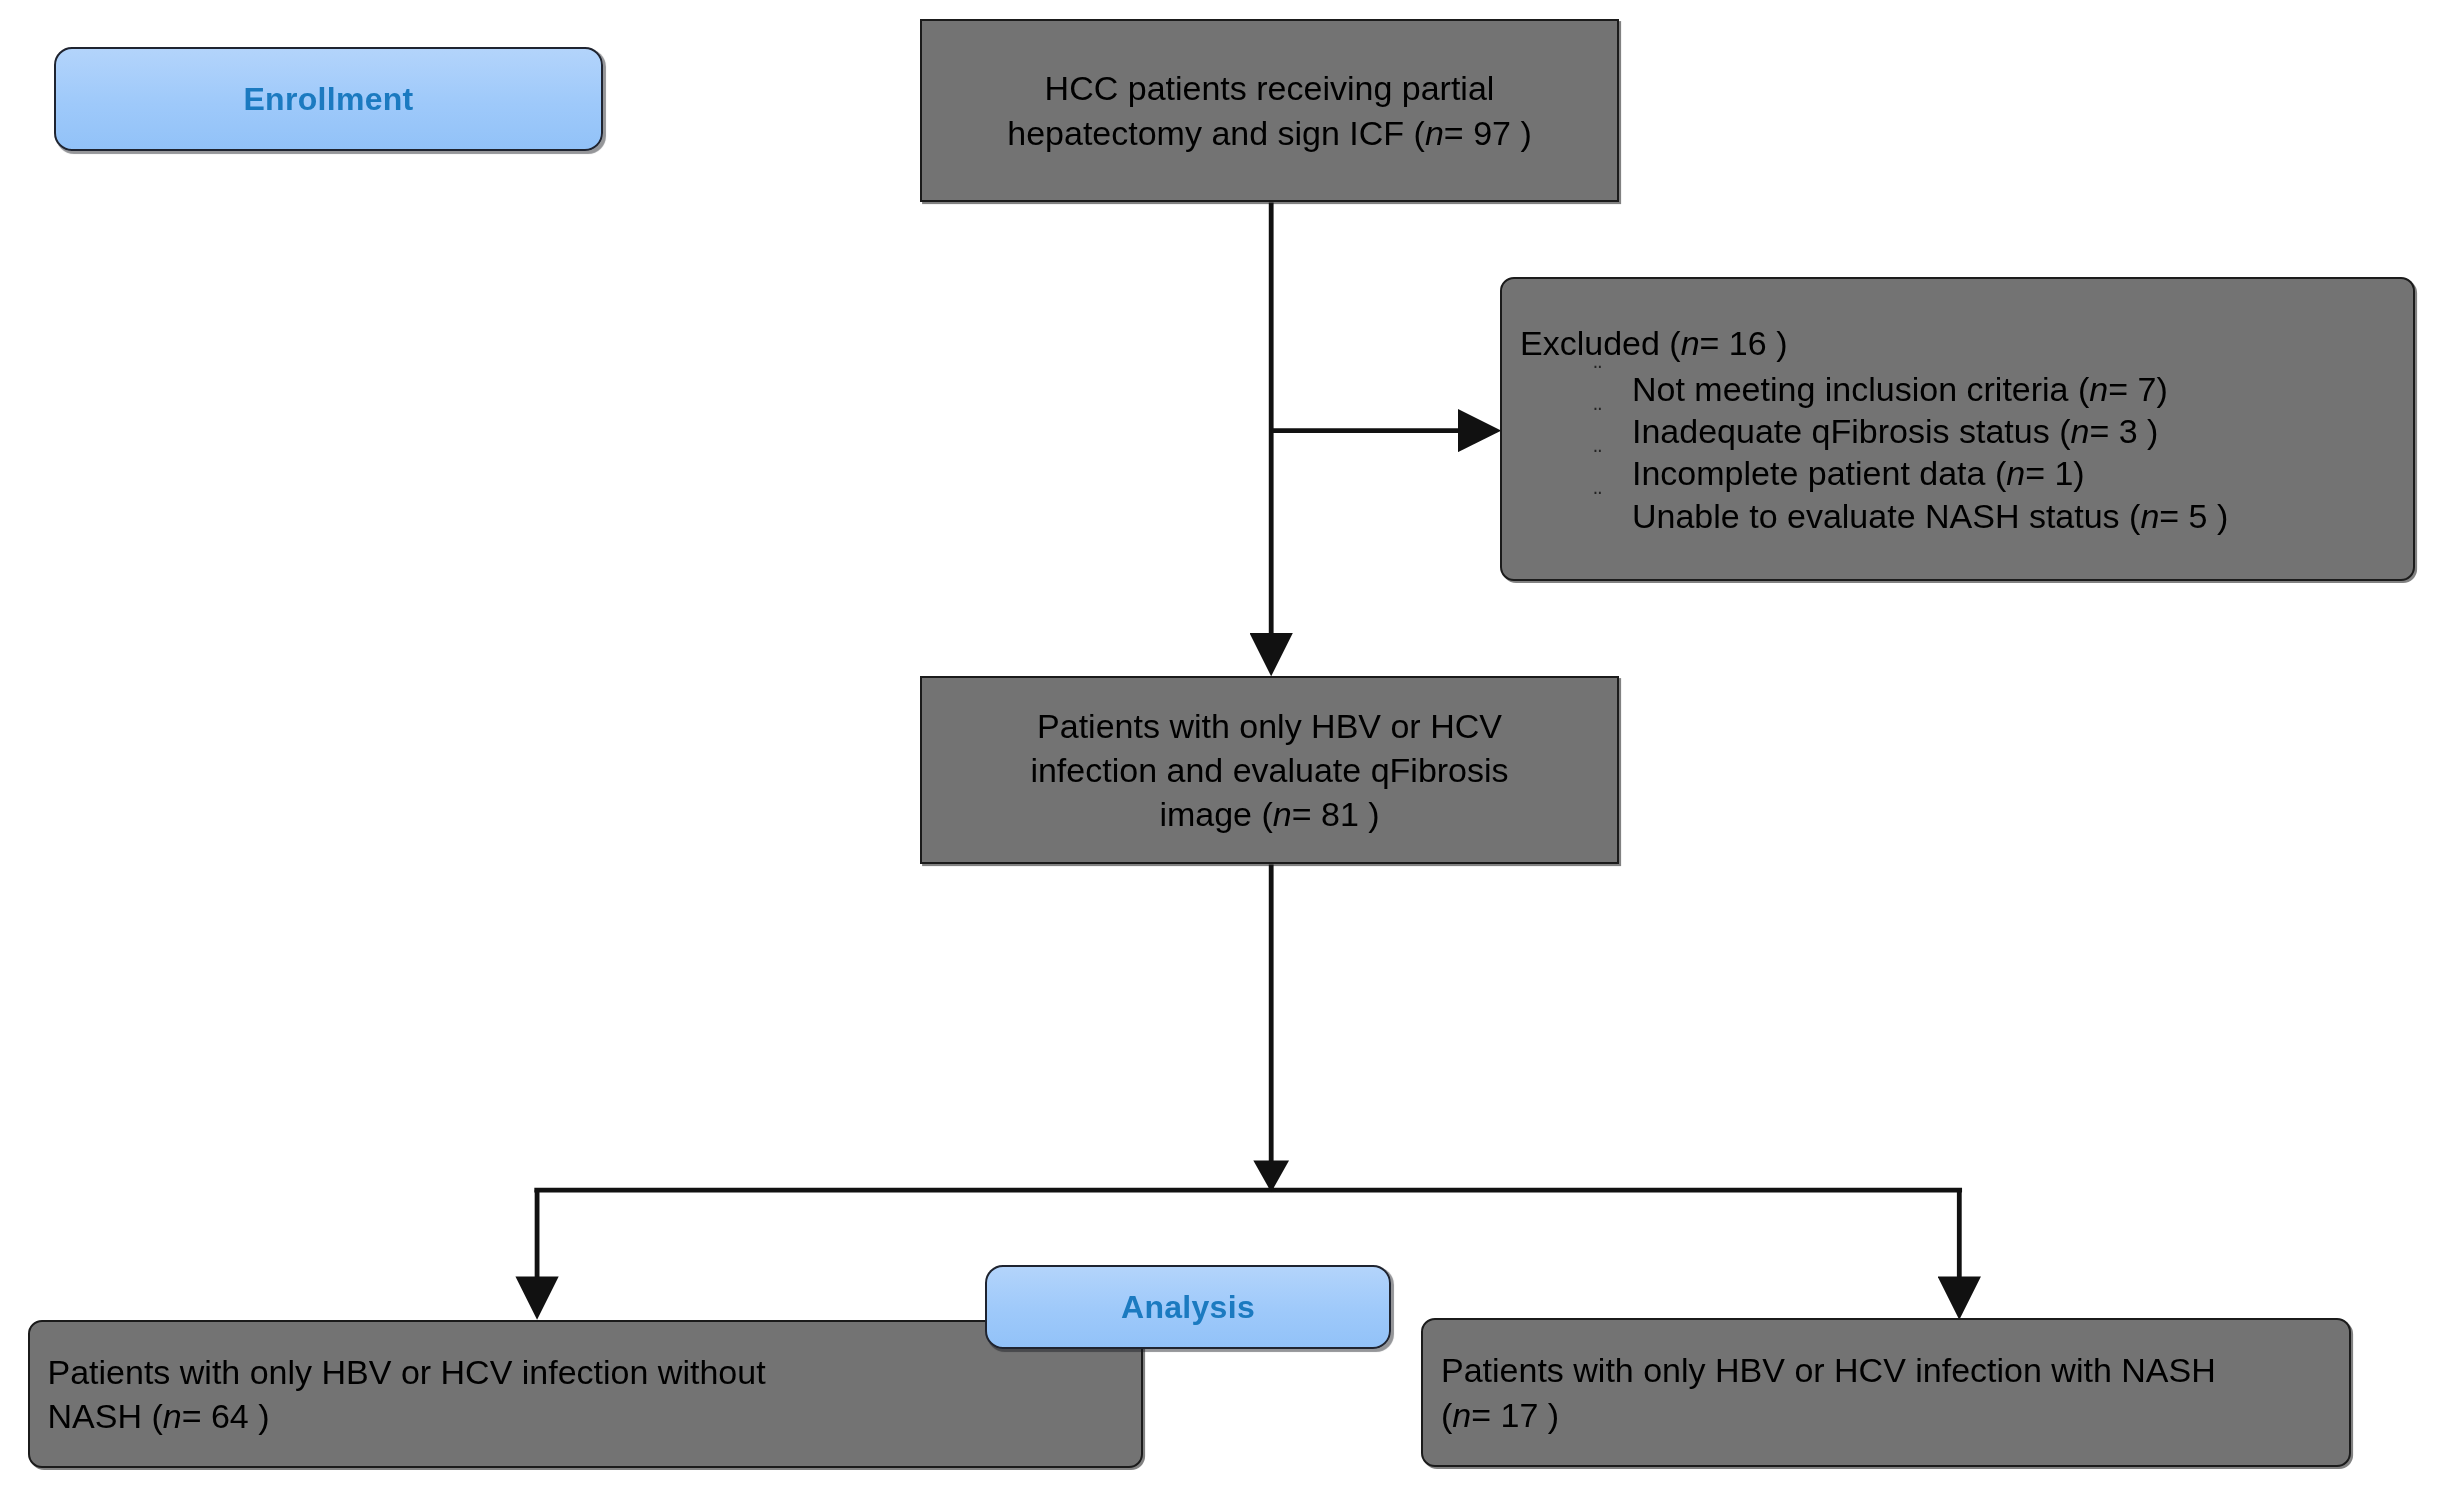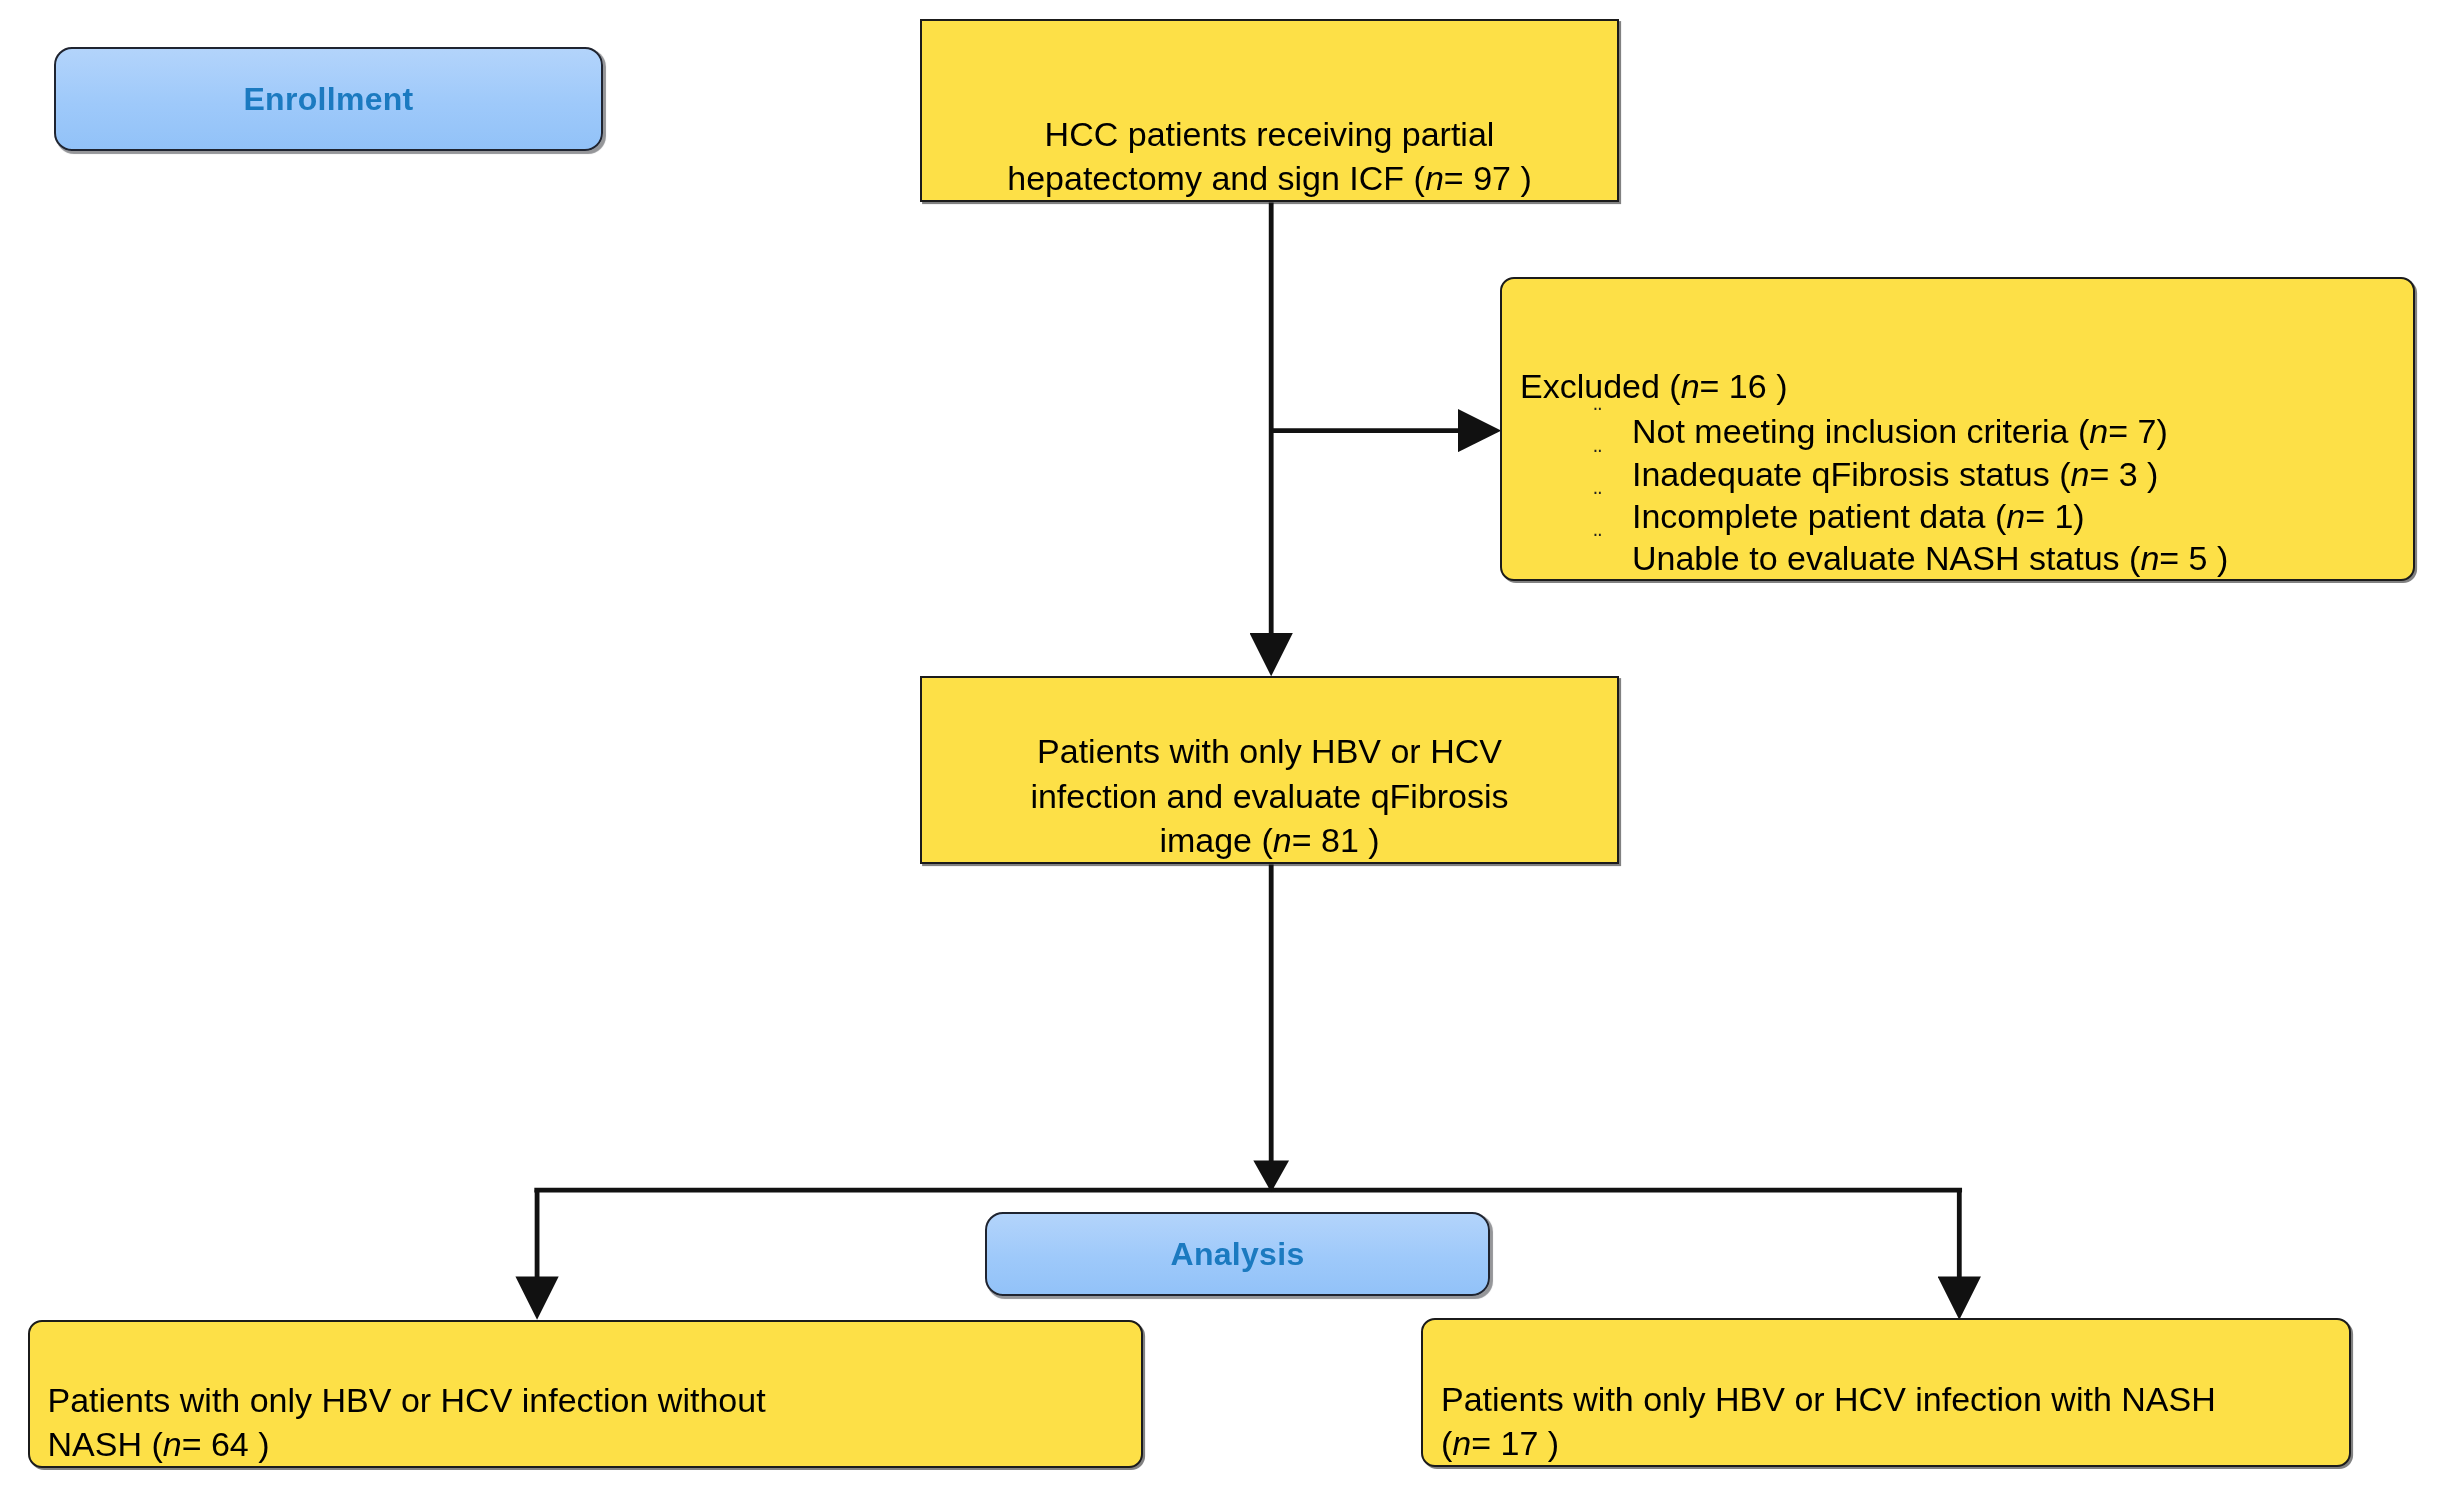--- a/index.html
+++ b/index.html
@@ -6,25 +6,25 @@
   body{width:2438px;height:1506px;font-family:"Liberation Sans",sans-serif;}
   #stage{position:relative;width:2438px;height:1506px;overflow:hidden;background:#fff;}
 
   
   #wires{position:absolute;left:0;top:0;width:2438px;height:1506px;}
 
   
   .node{
     position:absolute;
     box-sizing:border-box;
-    background:#fde047;
+    background:#737373;
     border:2.7px solid #1b1b1b;
     box-shadow:2.1px 2.1px 0 rgba(25,25,25,.55);
     display:flex;
-    align-items:flex-end;
+    align-items:center;
     color:#000000;
     font-size:34px;
     line-height:1.30;
   }
   .node.center{justify-content:center;text-align:center;}
   .node.left{justify-content:flex-start;text-align:left;border-radius:14px;}
   .node .inner{width:100%;padding:0 18px;}
 
   
   .badge{
@@ -134,18 +134,18 @@
     </div>
   </div>
 
   <div class="node left" style="left:1421px;top:1318px;width:930px;height:149px;">
     <div class="inner">
       <div>Patients with only HBV or HCV infection with NASH</div>
       <div class="nowrap"><span>(</span><i class="nv">n</i><span>= 17 )</span></div>
     </div>
   </div>
 
-  <div class="badge" style="left:985px;top:1212px;width:505px;height:84px;justify-content:center;">
+  <div class="badge" style="left:985px;top:1265px;width:406px;height:84px;justify-content:center;">
     <span>Analysis</span>
   </div>
 
 </div>
 
 
 </body></html>

